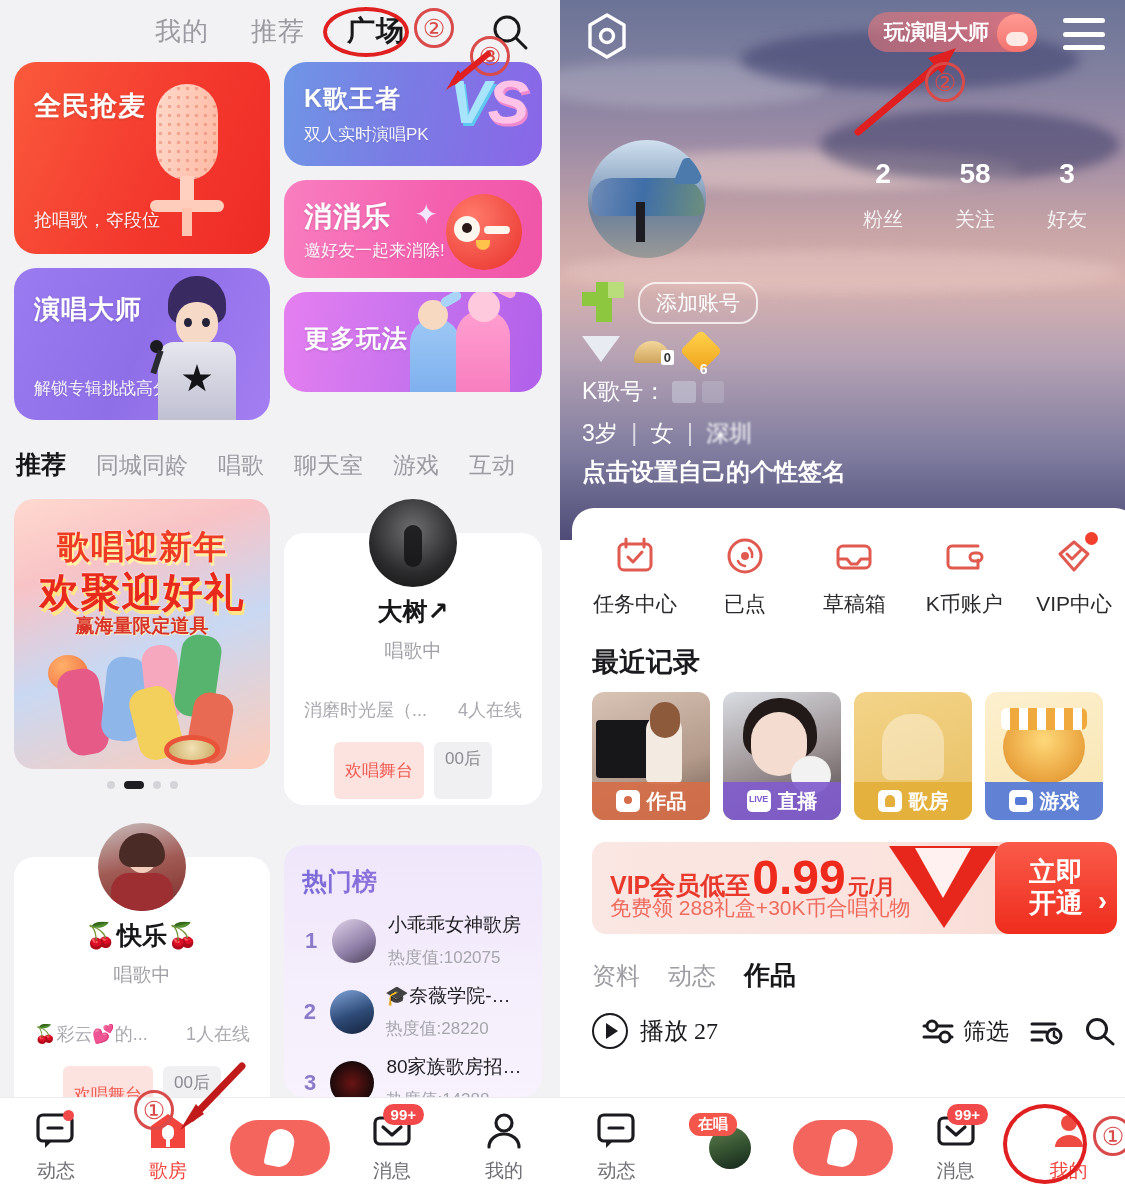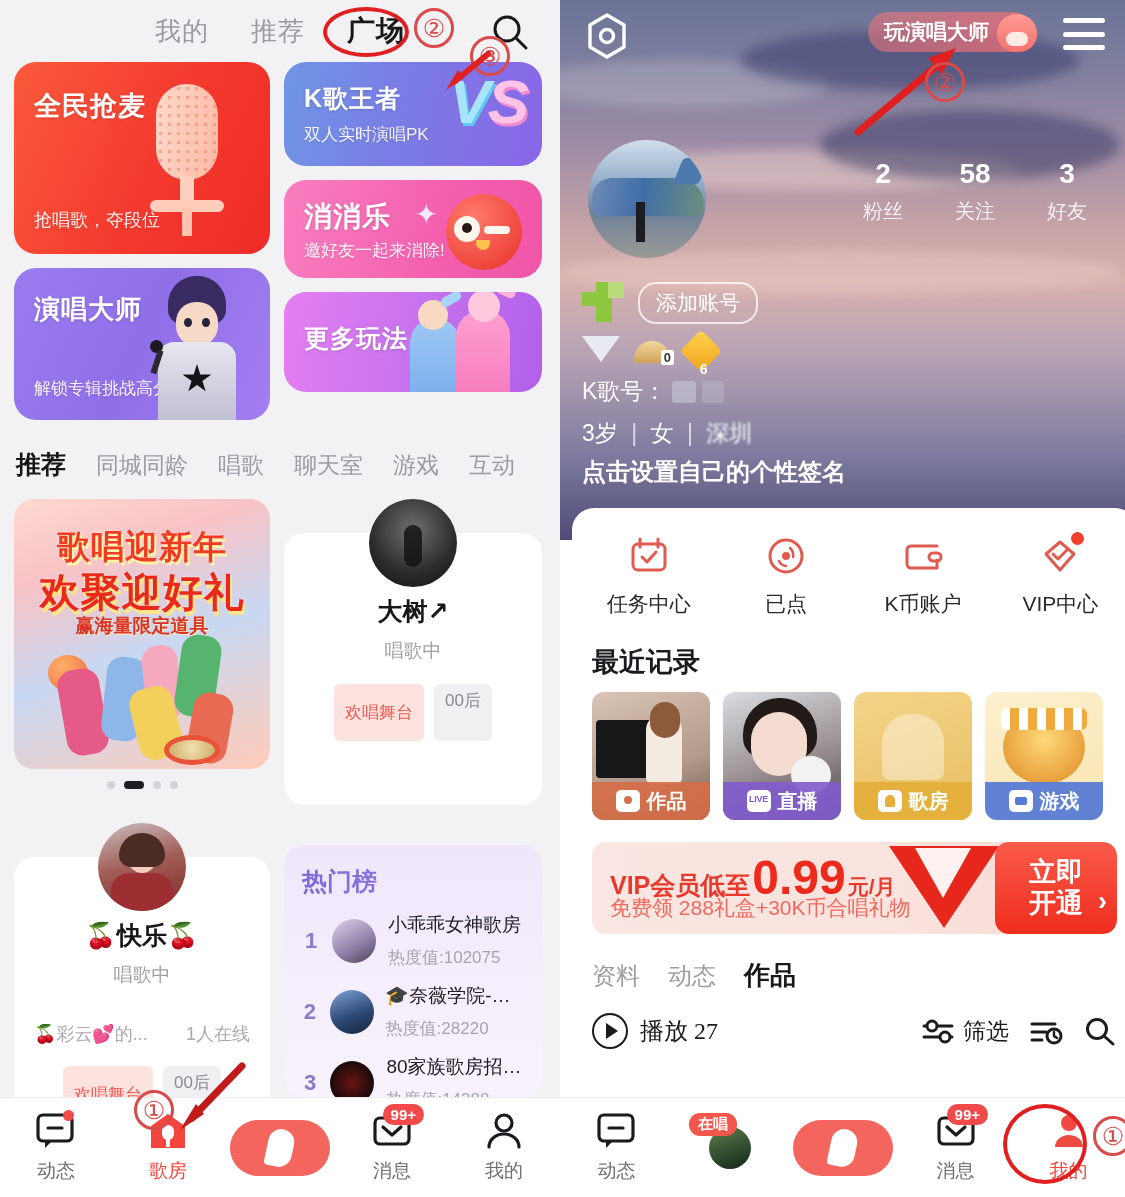--- a/index.html
+++ b/index.html
@@ -209,21 +209,21 @@
     background: linear-gradient(180deg,#cfe0ee 0%,#8fa7c4 40%,#6f8199 62%,#9a9a96 100%); }
   .plane { position:absolute; left: 4px; top: 38px; width: 112px; height: 38px; border-radius: 20px 26px 8px 8px;
      background: linear-gradient(100deg,#6f8bb6,#3f6ea8 45%,#6d8f7d); }
   .plane-tail { position:absolute; right: 2px; top: 18px; width: 26px; height: 26px;
      background:#4c7aad; transform: skewX(-22deg); border-radius: 4px; }
   .standing { position:absolute; left: 48px; top: 62px; width: 9px; height: 40px; background:#1c1c22; }
 
   .stats { position:absolute; right: 12px; top: 158px; display:flex; gap: 0; }
   .stat { width: 92px; text-align:center; }
   .stat-n { color:#fff; font-size: 28px; font-weight: bold; }
-  .stat-l { color: rgba(255,255,255,.85); font-size: 20px; margin-top: 8px; }
+  .stat-l { color: rgba(255,255,255,.85); font-size: 20px; margin-top: 16px; }
 
   .acct-row { position:absolute; left: 22px; top: 282px; display:flex; align-items:center; gap: 10px; }
   .acct-ico { width: 46px; height: 42px; position:relative; }
   .acct-ico i { position:absolute; background:#8dc63f; }
   .acct-ico .a1 { left:0; top: 10px; width: 22px; height: 14px; }
   .acct-ico .a2 { left: 14px; top: 0; width: 16px; height: 40px; }
   .acct-ico .a3 { left: 26px; top: 0; width: 16px; height: 16px; background:#b8dd7a; }
   .acct-btn { border: 2px solid rgba(255,255,255,.75); border-radius: 18px; padding: 5px 16px;
      color:#fff; font-size: 21px; }
 
@@ -445,20 +445,24 @@
         </div>
       </div>
       <div class="col-b">
         <div style="height:34px;"></div>
         <div class="room-card">
           <div class="room-av">
               <div class="av-person"></div>
             </div>
           <div class="room-name">大树↗</div>
           <div class="room-state">唱歌中</div>
+          <div class="room-meta">
+            <span>消磨时光屋（...</span>
+            <span>4人在线</span>
+          </div>
           <div class="room-tags">
             <span class="tag-pink">欢唱舞台</span>
             <span class="tag-grey">00后</span>
           </div>
         </div>
       </div>
     </div>
 
     <div class="feed-row" style="margin-top:18px;align-items:flex-start;">
       <div class="col-a">
@@ -688,20 +692,29 @@
                 <circle cx="22" cy="22" r="4" fill="#e05a50"></circle>
                 <path d="M26 14 a10 10 0 0 1 3 9" fill="none" stroke="#e05a50" stroke-width="2.6" stroke-linecap="round"></path>
                 <path d="M15 27 a9 9 0 0 0 7 5" fill="none" stroke="#e05a50" stroke-width="2.6" stroke-linecap="round"></path>
               </svg>
           </span>
           <span class="q-lbl">已点</span>
         </div>
         <div class="q-item">
           <span class="q-ico">
             <svg width="44" height="44" viewBox="0 0 44 44">
+                <rect x="6" y="12" width="32" height="22" rx="5" fill="none" stroke="#e05a50" stroke-width="3"></rect>
+                <path d="M6 25 L15 25 L19 30 L25 30 L29 25 L38 25" fill="none" stroke="#e05a50" stroke-width="3" stroke-linejoin="round"></path>
+              </svg>
+          </span>
+          <span class="q-lbl">草稿箱</span>
+        </div>
+        <div class="q-item">
+          <span class="q-ico">
+            <svg width="44" height="44" viewBox="0 0 44 44">
                 <path d="M36 12 L10 12 a4 4 0 0 0 -4 4 v14 a4 4 0 0 0 4 4 h26 v-8" fill="none" stroke="#e05a50" stroke-width="3" stroke-linecap="round" stroke-linejoin="round"></path>
                 <rect x="28" y="19" width="12" height="8" rx="4" fill="none" stroke="#e05a50" stroke-width="3"></rect>
               </svg>
           </span>
           <span class="q-lbl">K币账户</span>
         </div>
         <div class="q-item">
           <span class="q-ico">
             <svg width="44" height="44" viewBox="0 0 44 44">
                 <path d="M22 8 L36 20 L22 36 L8 20 Z" fill="none" stroke="#e05a50" stroke-width="3" stroke-linejoin="round"></path>

